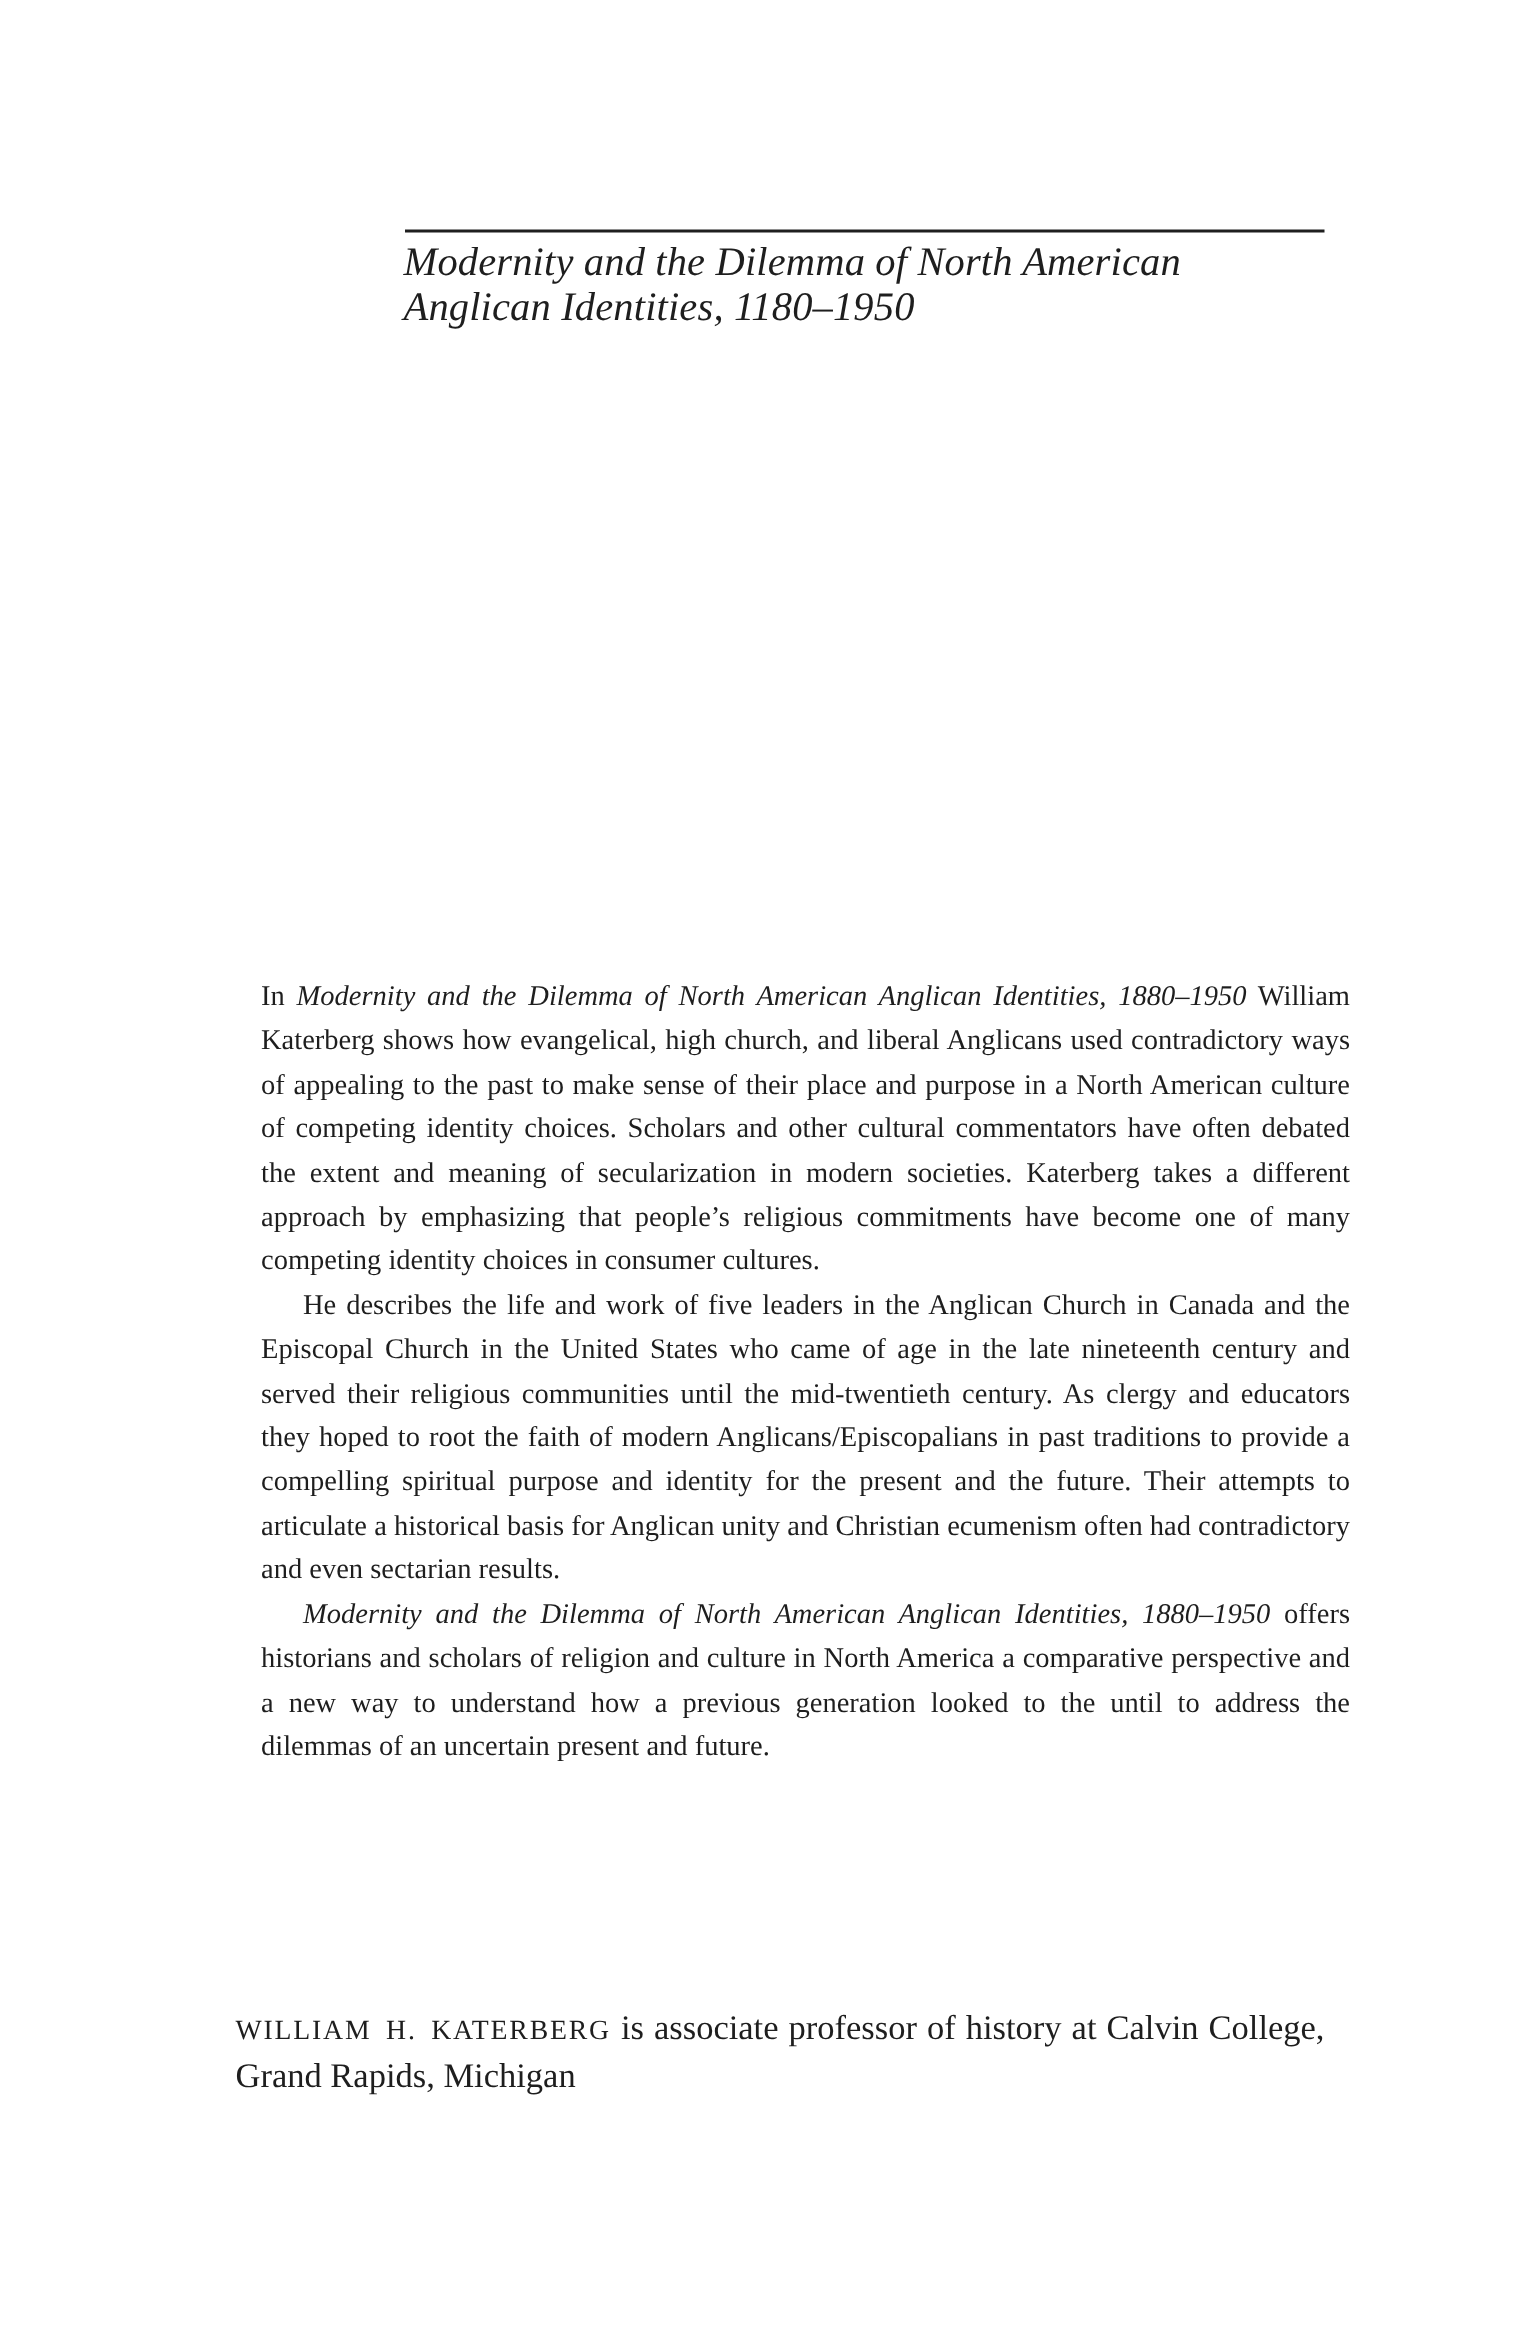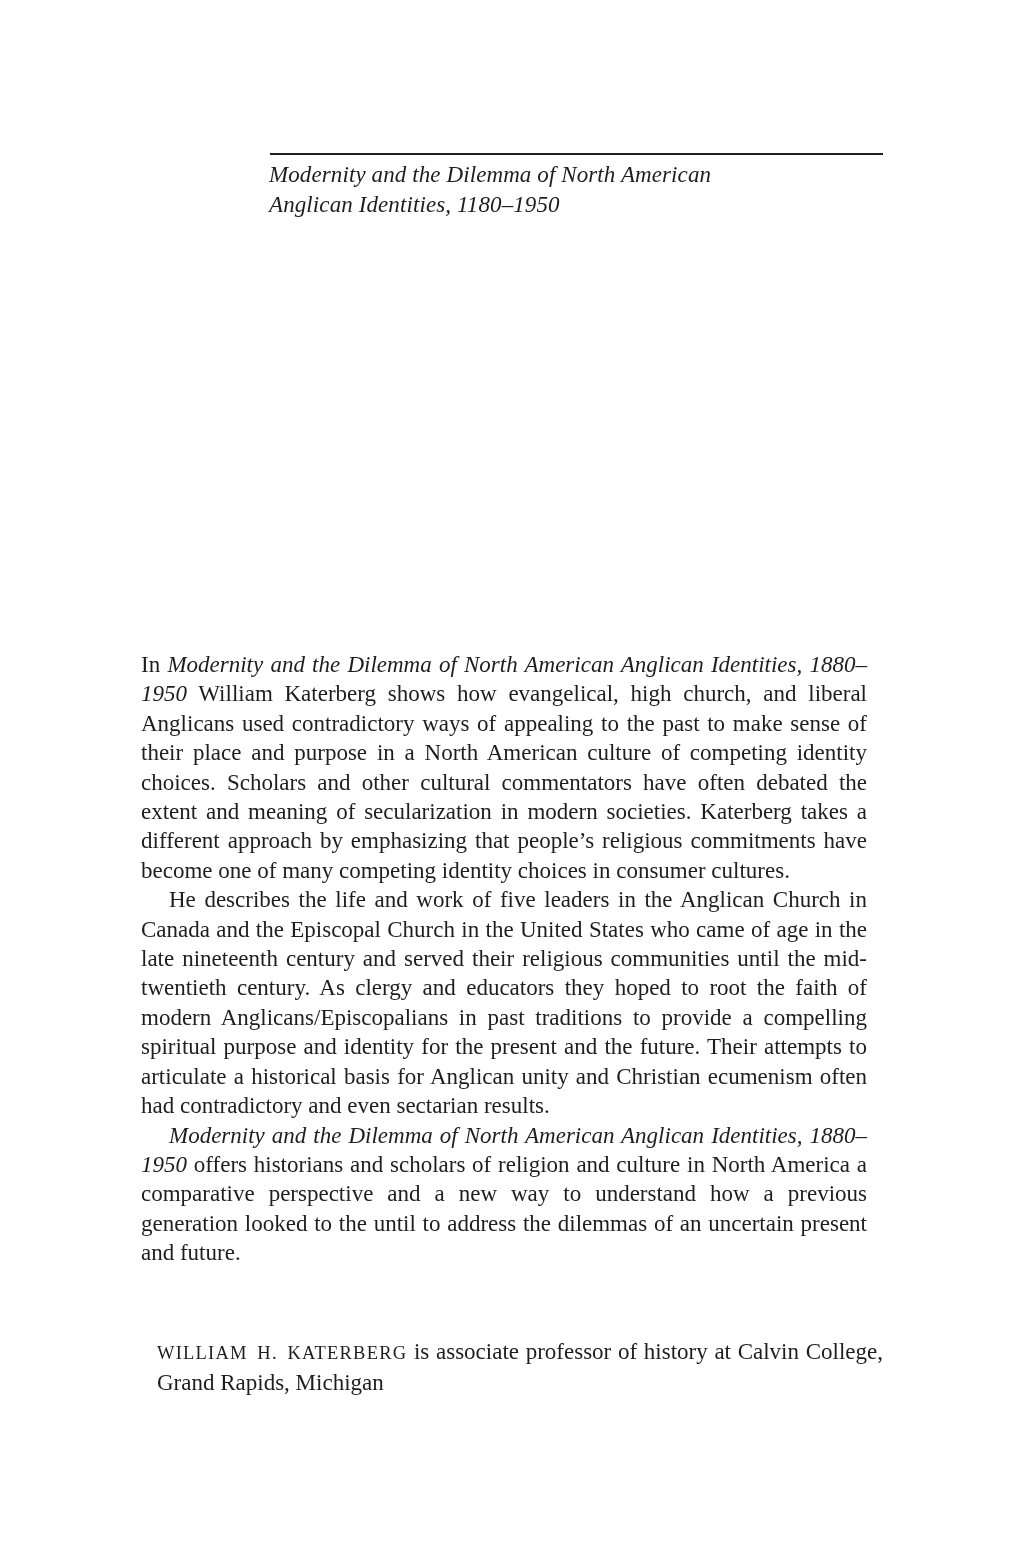--- a/index.html
+++ b/index.html
@@ -23,30 +23,30 @@
     width: 613px;
     height: 2px;
     background: #1f1f1f;
   }
   .book-title {
     position: absolute;
     left: 269px;
     top: 160px;
     width: 540px;
     font-style: italic;
-    font-size: 23px;
+    font-size: 27px;
     line-height: 29.5px;
     letter-spacing: 0.1px;
   }
   .body-block {
     position: absolute;
-    left: 141px;
+    left: 174px;
     top: 650px;
     width: 726px;
-    font-size: 23px;
+    font-size: 19px;
     line-height: 29.4px;
     text-align: justify;
   }
   .body-block p {
     margin: 0;
     padding: 0;
   }
   .body-block p.indent {
     text-indent: 28px;
   }

